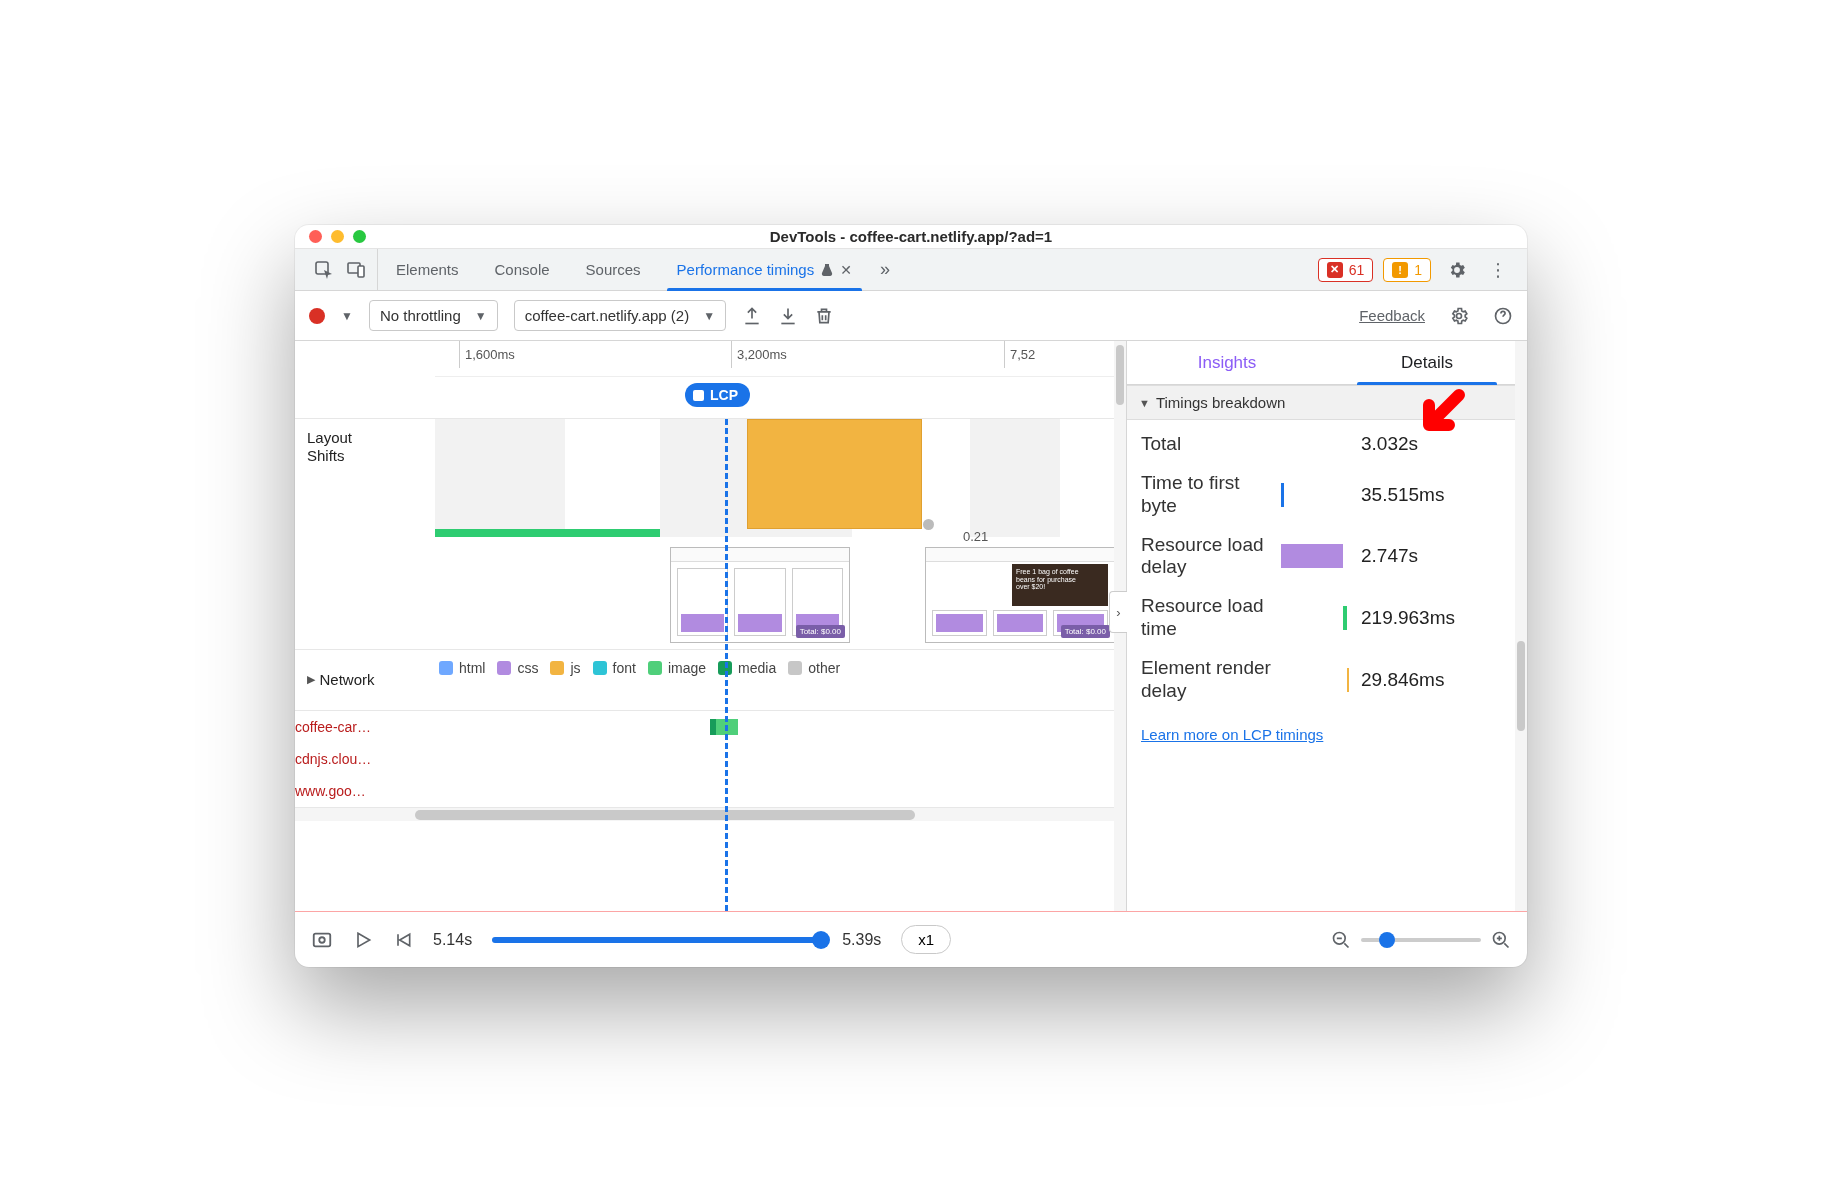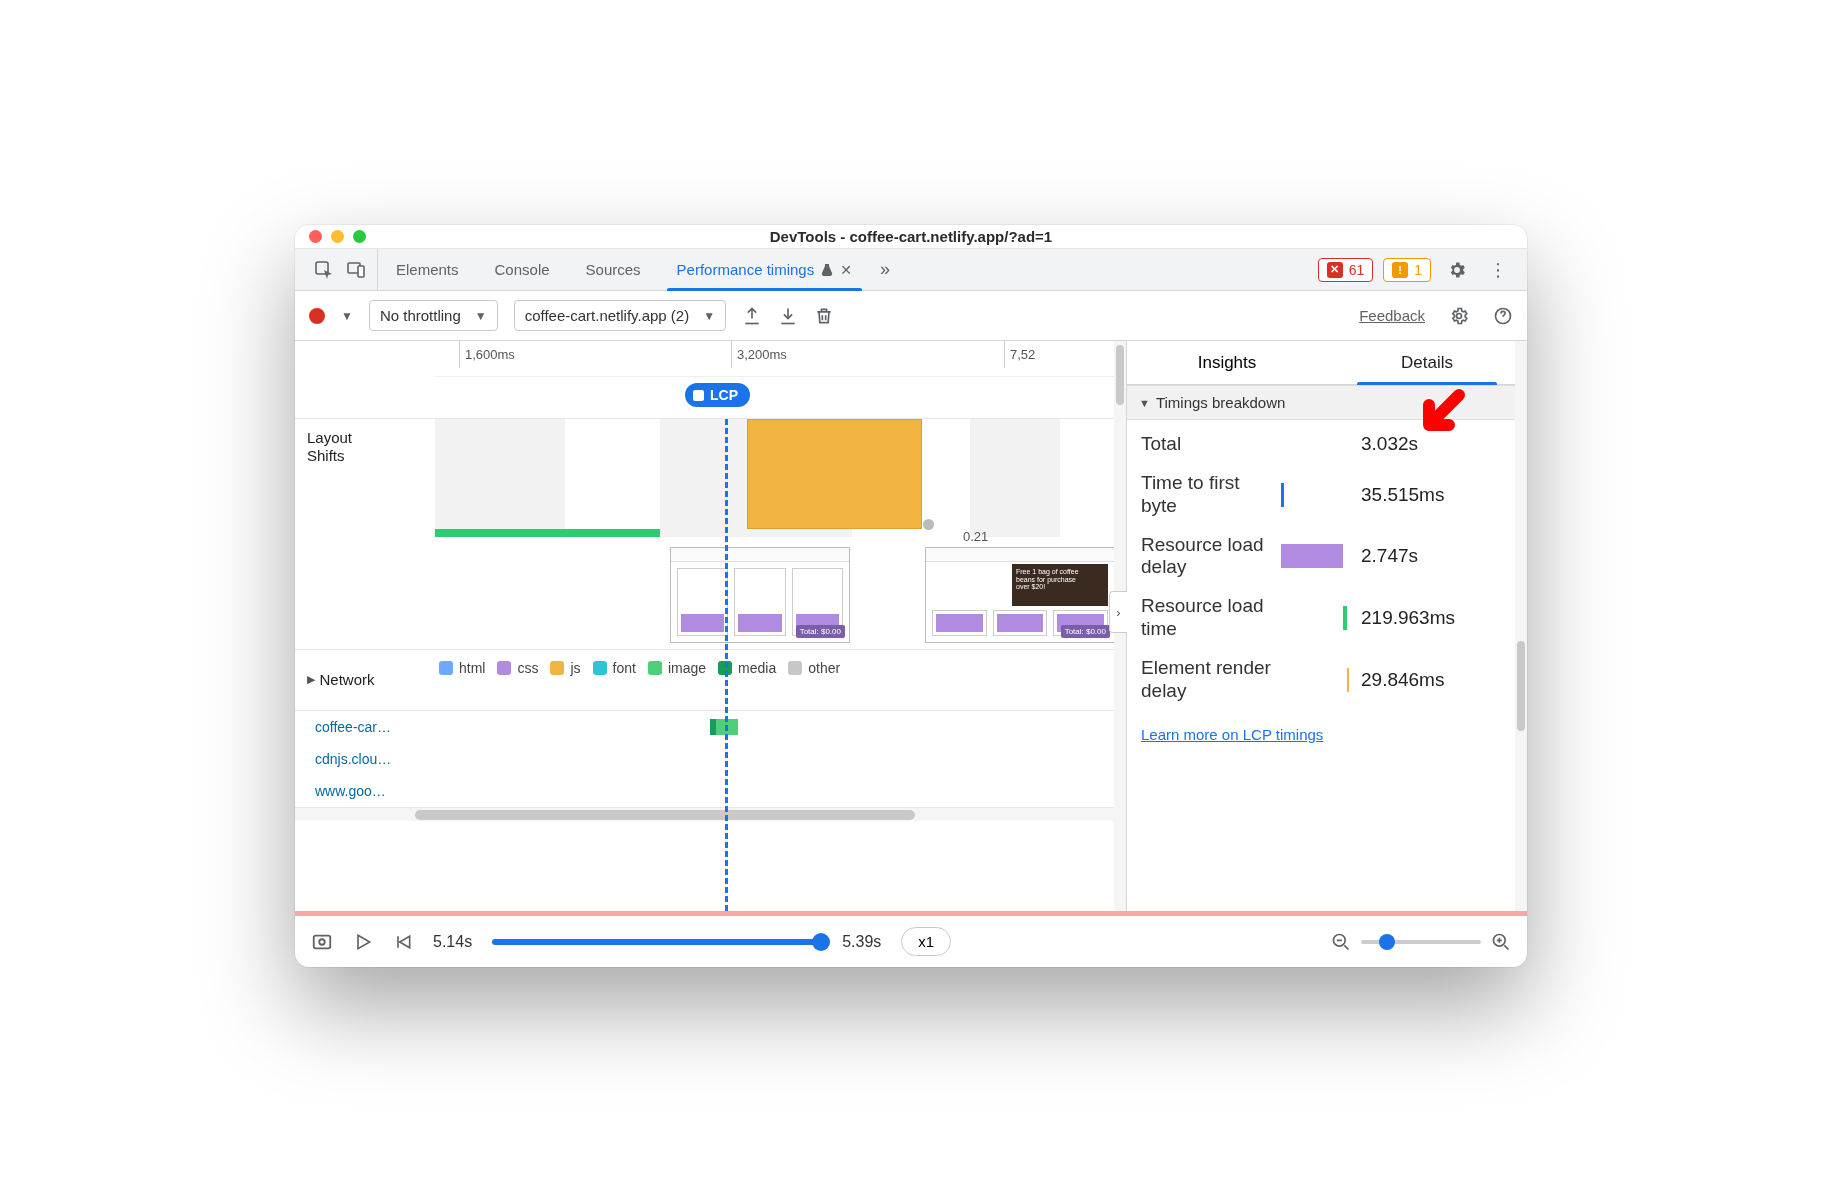--- a/index.html
+++ b/index.html
@@ -189,21 +189,21 @@
   .tri { font-size:11px; color:#555; }
   .legend { display:flex; flex-wrap:wrap; gap:12px; align-items:center; padding:10px 4px; font-size:14px; color:#444;}
   .lg { display:flex; align-items:center; gap:6px; }
   .sw { width:14px; height:14px; border-radius:3px; }
   .sw.html{background:#6fa8ff;} .sw.css{background:#b18be0;} .sw.js{background:#f2b441;}
   .sw.font{background:#2ec4d6;} .sw.image{background:#4fcf7a;} .sw.media{background:#179c5a;}
   .sw.other{background:#c7c7c7;}
 
   .net-rows { max-height:120px; overflow:hidden; position:relative; }
   .net-row { display:flex; align-items:center; height:32px; }
-  .net-row .row-label { font-weight:400; font-size:14px; width:140px; flex:0 0 140px; padding:6px 20px; color:#0369a1; white-space:nowrap; overflow:hidden; text-overflow:ellipsis;}
+  .net-row .row-label { font-weight:400; font-size:14px; width:140px; flex:0 0 140px; padding:6px 0; color:#b91c1c; white-space:nowrap; overflow:hidden; text-overflow:ellipsis;}
   .net-track { flex:1; position:relative; height:100%; }
   .bar-seg { position:absolute; top:8px; height:16px; }
   .bar-seg.img1{ left:275px; width:6px; background:#179c5a; }
   .bar-seg.img2{ left:281px; width:22px; background:#4fcf7a; }
 
   .hscroll {
     height:14px; background:#f5f5f5; position:relative; border-top:1px solid #e7e7e7;
   }
   .hscroll .thumb { position:absolute; top:2px; left:120px; height:10px; width:500px; background:#c9c9c9; border-radius:5px; }
 
@@ -215,21 +215,21 @@
   }
   .vscroll {
     position:absolute; top:0; right:0; bottom:0; width:12px; background:#f5f5f5;
   }
   .vscroll .thumb{ position:absolute; left:2px; width:8px; background:#c9c9c9; border-radius:4px; }
   .left-pane .vscroll .thumb{ top:4px; height:60px; }
   .right-pane .vscroll .thumb{ top:300px; height:90px; }
 
   
   .rtabs { height:44px; display:flex; border-bottom:1px solid #d6d6d6; }
-  .rtab { flex:1; display:flex; align-items:center; justify-content:center; font-size:17px; color:#000000; cursor:pointer; position:relative;}
+  .rtab { flex:1; display:flex; align-items:center; justify-content:center; font-size:17px; color:#8b5cf6; cursor:pointer; position:relative;}
   .rtab.active { color:#202124; font-weight:500; }
   .rtab.active::after{ content:""; position:absolute; left:30px; right:30px; bottom:-1px; height:3px; background:#1a73e8; border-radius:2px 2px 0 0;}
   .arrow-annot {
     position:absolute; top:46px; right:60px; z-index:10; color:#ff0000;
     transform: rotate(0deg);
   }
   .section-hd {
     background:#f1f1f1; border-top:1px solid #ddd; border-bottom:1px solid #ddd;
     padding:8px 12px; font-size:15px; color:#333; display:flex; align-items:center; gap:6px;
   }
@@ -242,21 +242,21 @@
   .fill.ttfb{ left:0; width:3px; background:#1a73e8; }
   .fill.delay{ left:0; width:62px; background:#b18be0; }
   .fill.load{ left:62px; width:4px; background:#2ecc71; }
   .fill.render{ left:66px; width:2px; background:#f2b441; }
 
   .learn { padding:12px 14px 20px; }
   .learn a { color:#1a73e8; font-size:15px; text-decoration:underline; cursor:pointer; }
 
   
   .footer {
-    height:56px; border-top:5px solid #fca5a5; display:flex; align-items:center;
+    height:56px; border-top:1px solid #fca5a5; display:flex; align-items:center;
     padding:0 16px; gap:20px; flex:0 0 auto;
   }
   .footer .ico { color:#5f6368; cursor:pointer; font-size:18px; }
   .ftime { font-size:16px; color:#333; }
   .slider { flex:0 0 330px; height:6px; background:#1a73e8; border-radius:3px; position:relative; }
   .slider .knob{ position:absolute; right:-8px; top:-6px; width:18px; height:18px; border-radius:50%; background:#1a73e8; }
   .speed-pill { border:1px solid #c9c9c9; border-radius:16px; padding:5px 16px; font-size:15px; cursor:pointer; }
   .zoom { display:flex; align-items:center; gap:10px; margin-left:auto; }
   .zslider { width:120px; height:4px; background:#ccc; border-radius:2px; position:relative; }
   .zslider .knob{ position:absolute; left:18px; top:-6px; width:16px; height:16px; border-radius:50%; background:#1a73e8; }

